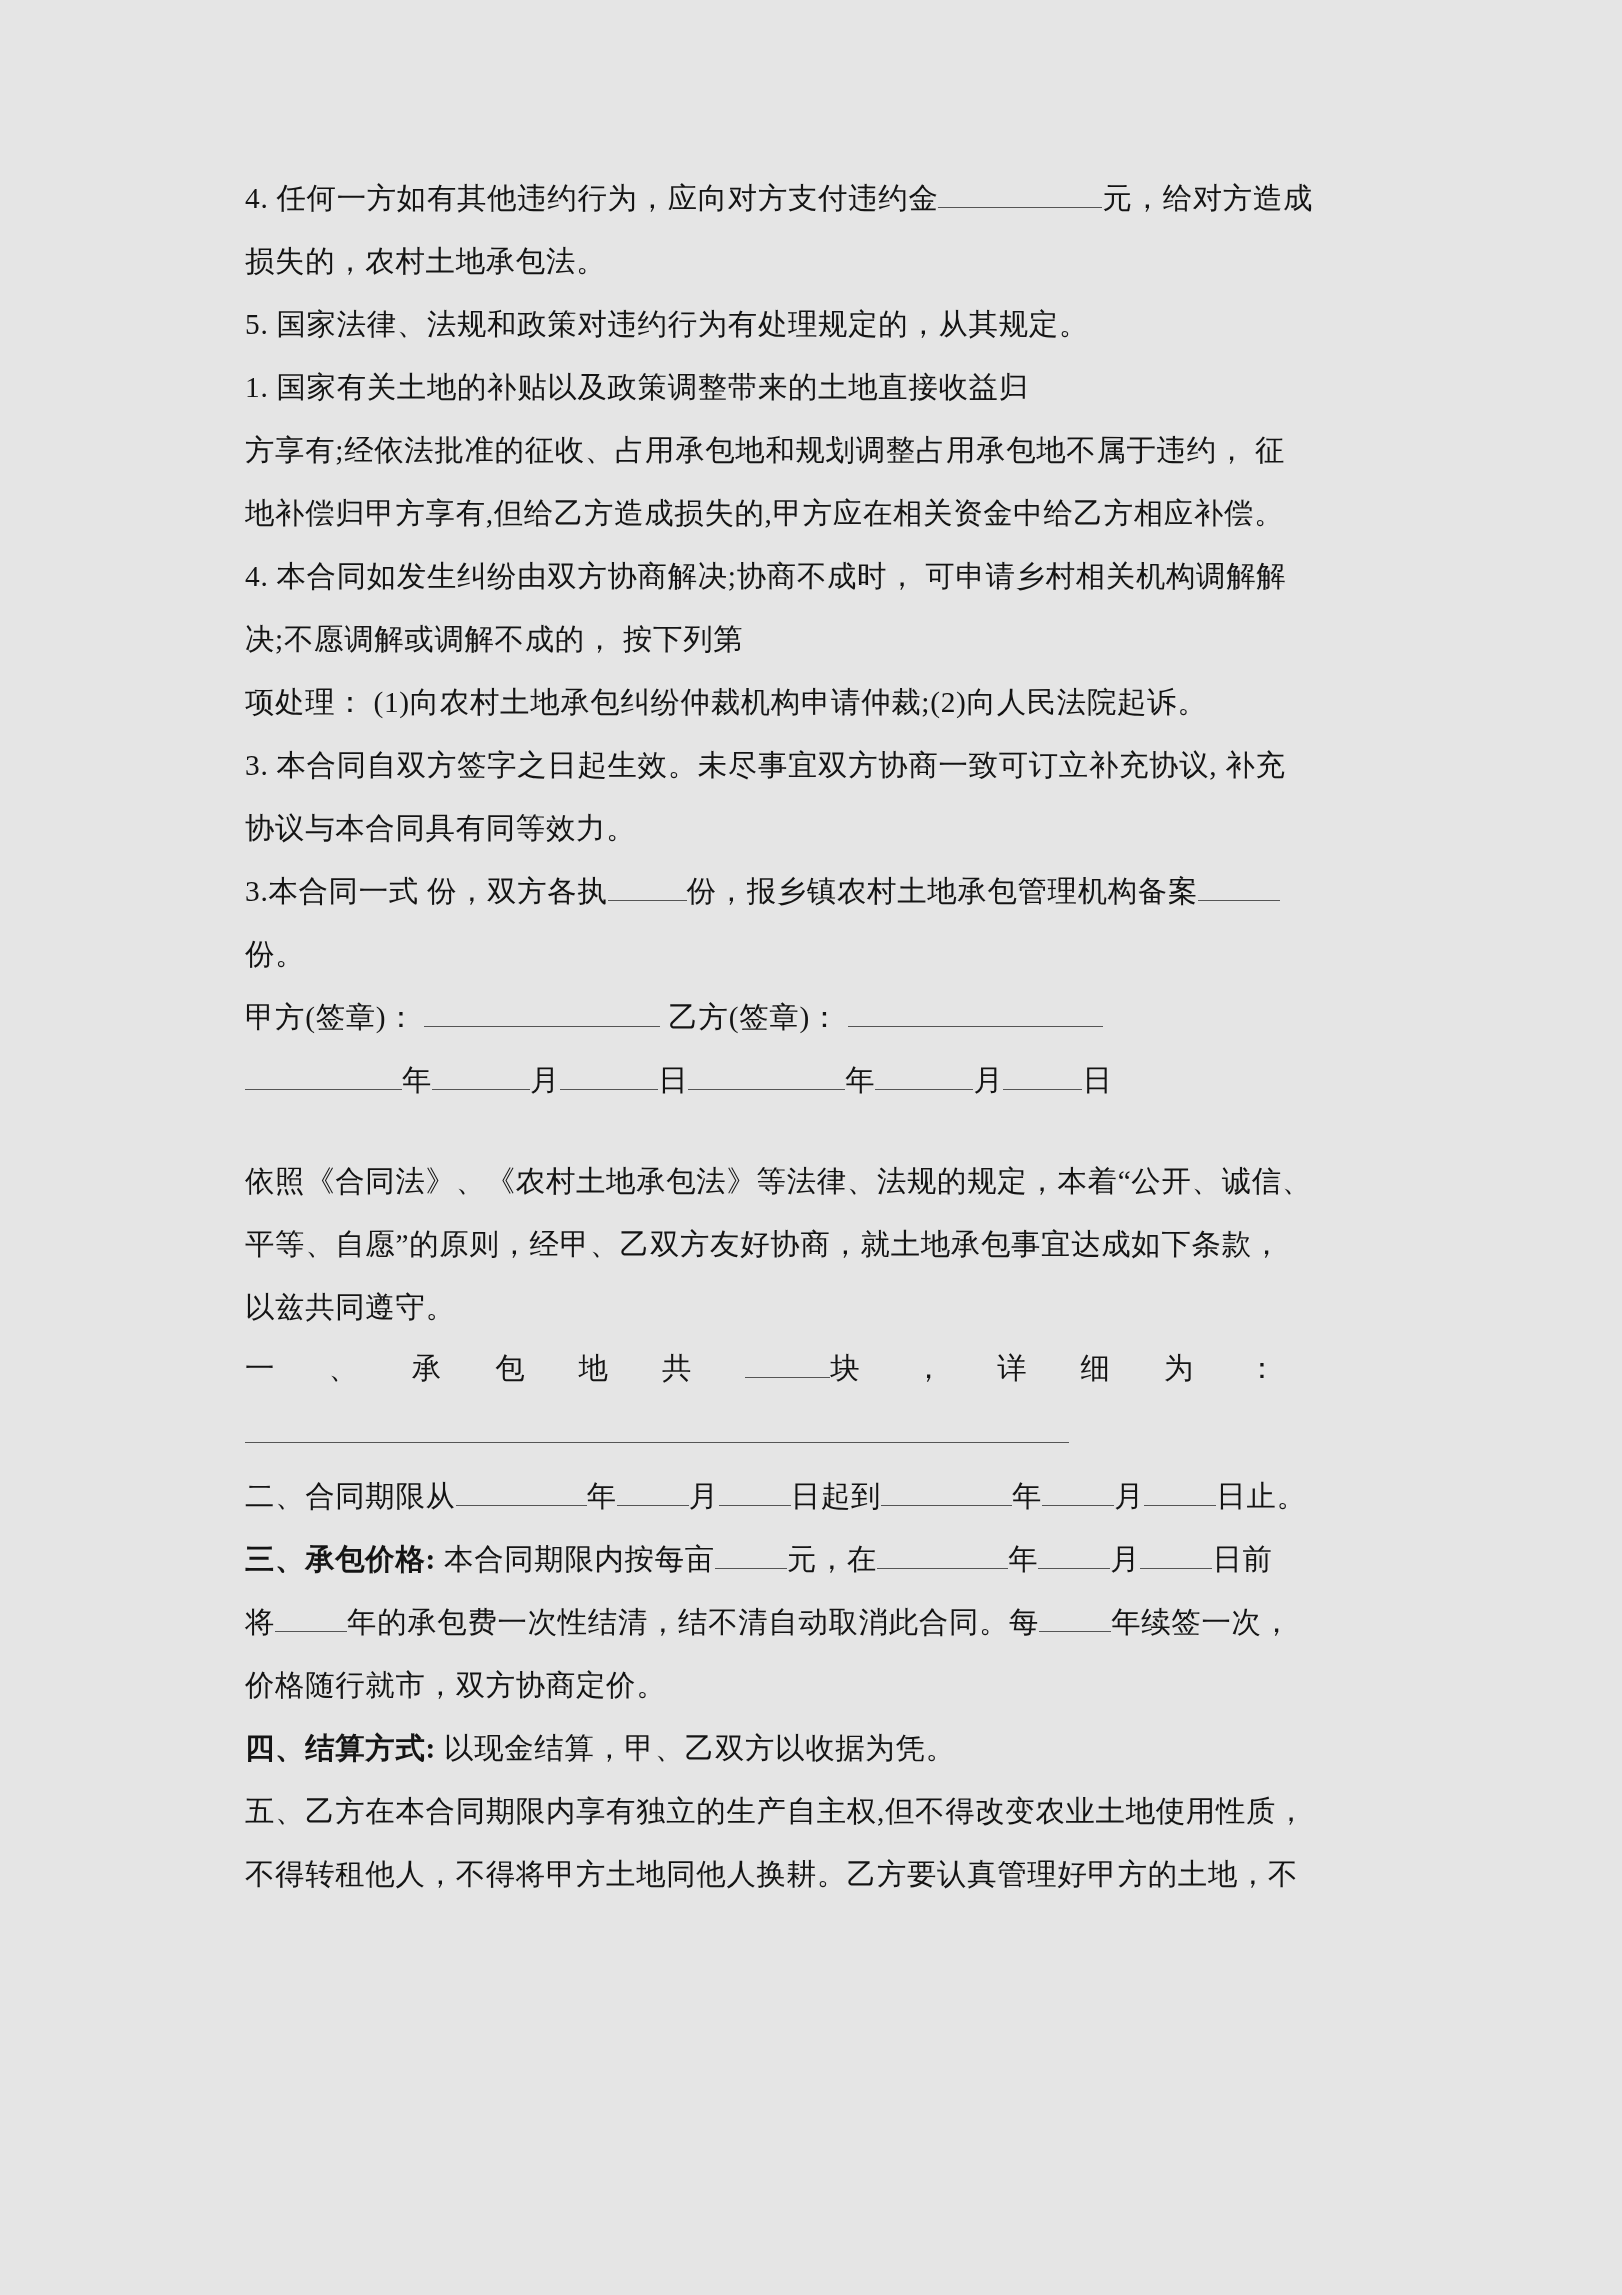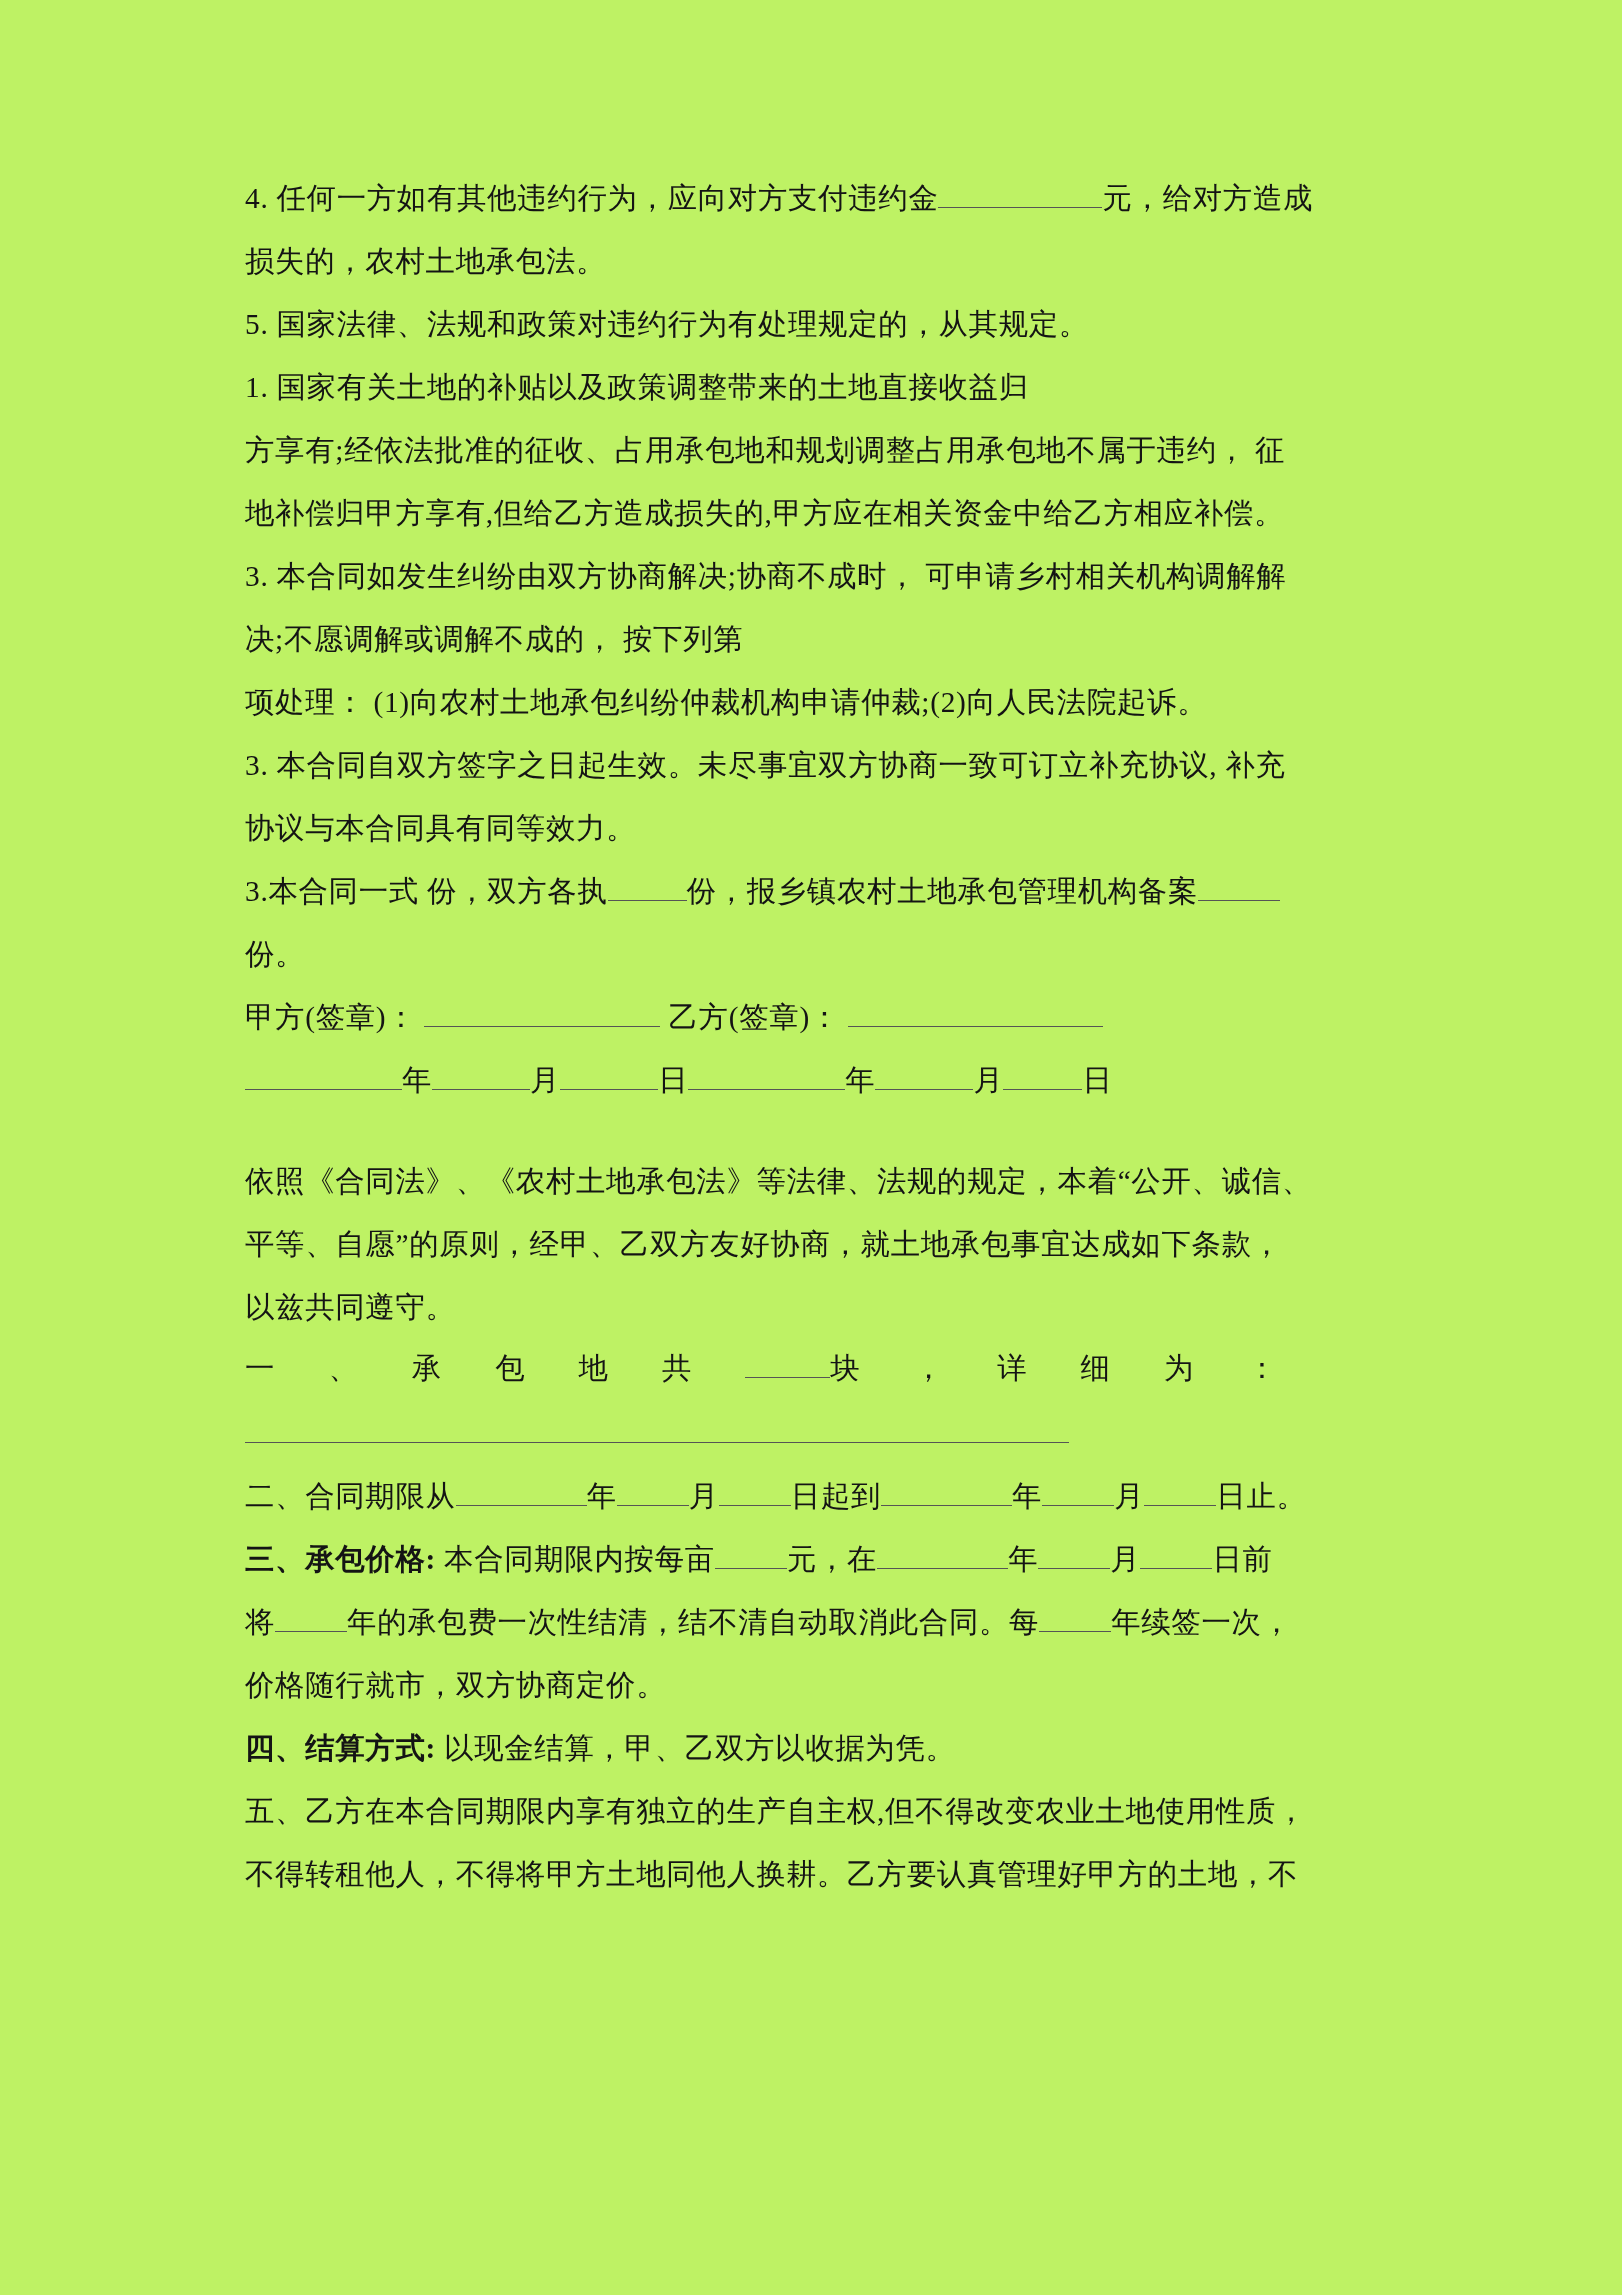--- a/index.html
+++ b/index.html
@@ -10,21 +10,21 @@
   body {
     width: 1623px;
     height: 2295px;
     position: relative;
     font-family: "Liberation Serif", "DejaVu Serif", serif;
     color: #141414;
   }
   .page {
     position: absolute;
     inset: 0;
-    background: #bef264;
+    background: #e5e5e5;
   }
   .document-body {
     position: absolute;
     left: 245px;
     top: 167px;
     width: 1152px;
   }
   .line {
     font-size: 29.4px;
     line-height: 63px;
@@ -47,21 +47,21 @@
 <body>
 
 <div class="page">
   <div class="document-body">
       <div class="line"><span class="seg">4. 任何一方如有其他违约行为，应向对方支付违约金</span><span class="blank" style="width: 164px; border-bottom-color: rgb(85, 85, 85);"></span><span class="seg">元，给对方造成</span></div>
       <div class="line"><span class="seg">损失的，农村土地承包法。</span></div>
       <div class="line"><span class="seg">5. 国家法律、法规和政策对违约行为有处理规定的，从其规定。</span></div>
       <div class="line"><span class="seg">1. 国家有关土地的补贴以及政策调整带来的土地直接收益归</span></div>
       <div class="line"><span class="seg">方享有;经依法批准的征收、占用承包地和规划调整占用承包地不属于违约， 征</span></div>
       <div class="line"><span class="seg">地补偿归甲方享有,但给乙方造成损失的,甲方应在相关资金中给乙方相应补偿。</span></div>
-      <div class="line"><span class="seg">3. 本合同如发生纠纷由双方协商解决;协商不成时， 可申请乡村相关机构调解解</span></div>
+      <div class="line"><span class="seg">4. 本合同如发生纠纷由双方协商解决;协商不成时， 可申请乡村相关机构调解解</span></div>
       <div class="line"><span class="seg">决;不愿调解或调解不成的， 按下列第</span></div>
       <div class="line"><span class="seg">项处理： (1)向农村土地承包纠纷仲裁机构申请仲裁;(2)向人民法院起诉。</span></div>
       <div class="line"><span class="seg">3. 本合同自双方签字之日起生效。未尽事宜双方协商一致可订立补充协议, 补充</span></div>
       <div class="line"><span class="seg">协议与本合同具有同等效力。</span></div>
       <div class="line"><span class="seg">3.本合同一式 份，双方各执</span><span class="blank" style="width: 79px; border-bottom-color: rgb(85, 85, 85);"></span><span class="seg">份，报乡镇农村土地承包管理机构备案</span><span class="blank" style="width: 82px; border-bottom-color: rgb(85, 85, 85);"></span></div>
       <div class="line"><span class="seg">份。</span></div>
       <div class="line"><span class="seg">甲方(签章)： </span><span class="blank" style="width: 236px; border-bottom-color: rgb(85, 85, 85);"></span><span class="seg"> 乙方(签章)： </span><span class="blank" style="width: 255px; border-bottom-color: rgb(85, 85, 85);"></span></div>
       <div class="line"><span class="blank" style="width: 157px; border-bottom-color: rgb(85, 85, 85);"></span><span class="seg">年</span><span class="blank" style="width: 98px; border-bottom-color: rgb(85, 85, 85);"></span><span class="seg">月</span><span class="blank" style="width: 98px; border-bottom-color: rgb(85, 85, 85);"></span><span class="seg">日</span><span class="blank" style="width: 157px; border-bottom-color: rgb(85, 85, 85);"></span><span class="seg">年</span><span class="blank" style="width: 98px; border-bottom-color: rgb(85, 85, 85);"></span><span class="seg">月</span><span class="blank" style="width: 79px; border-bottom-color: rgb(85, 85, 85);"></span><span class="seg">日</span></div>
       <div class="line spacer"></div>
       <div class="line"><span class="seg">依照《合同法》、《农村土地承包法》等法律、法规的规定，本着“公开、诚信、</span></div>

